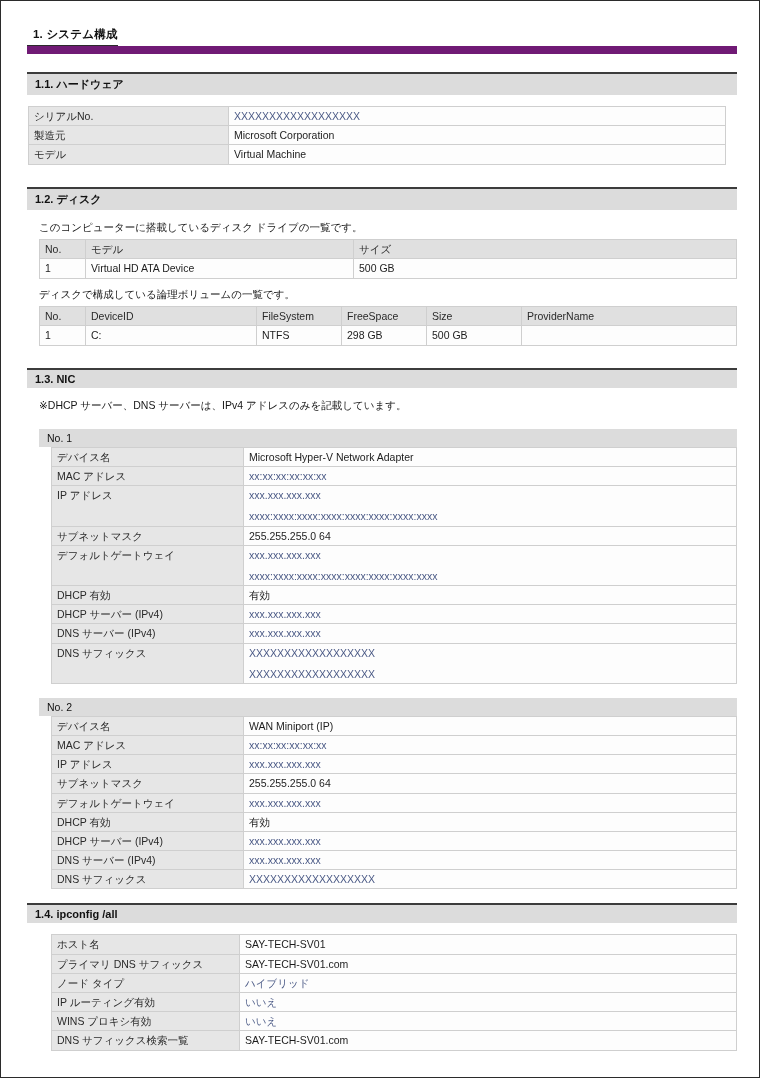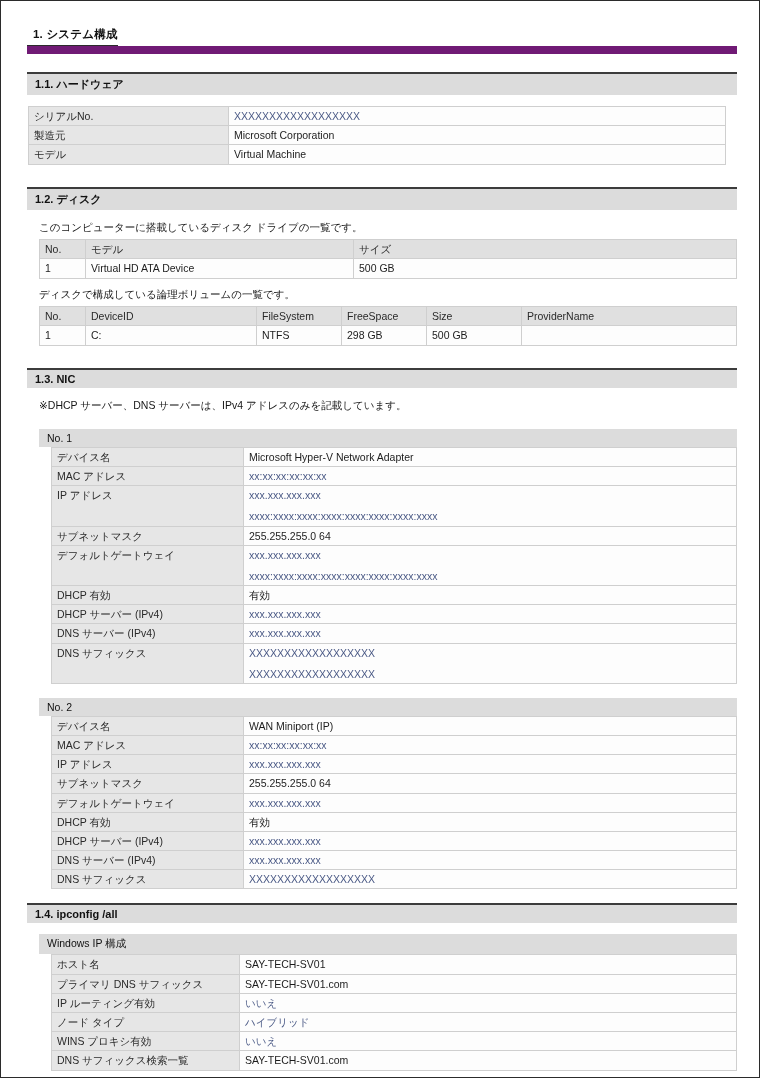--- a/index.html
+++ b/index.html
@@ -344,52 +344,51 @@
                 <div class="vline">XXXXXXXXXXXXXXXXXX</div>
               </td>
             </tr>
           </tbody>
         </table>
       </div>
 
     <div class="gap-m"></div>
 
     <div class="h2">1.4. ipconfig /all</div>
-    <div class="blockbar indent1">Windows IP 構成</div>
     <table class="kv deep">
       <colgroup>
           <col style="width:188px">
           <col>
         </colgroup>
       <tbody>
           <tr>
             <td class="k">ホスト名</td>
             <td class="v">
               <div class="vline">SAY-TECH-SV01</div>
             </td>
           </tr>
           <tr>
             <td class="k">プライマリ DNS サフィックス</td>
             <td class="v">
               <div class="vline">SAY-TECH-SV01.com</div>
             </td>
           </tr>
           <tr>
+            <td class="k">ノード タイプ</td>
+            <td class="v muted">
+              <div class="vline">ハイブリッド</div>
+            </td>
+          </tr>
+          <tr>
             <td class="k">IP ルーティング有効</td>
             <td class="v muted">
               <div class="vline">いいえ</div>
             </td>
           </tr>
           <tr>
-            <td class="k">ノード タイプ</td>
-            <td class="v muted">
-              <div class="vline">ハイブリッド</div>
-            </td>
-          </tr>
-          <tr>
             <td class="k">WINS プロキシ有効</td>
             <td class="v muted">
               <div class="vline">いいえ</div>
             </td>
           </tr>
           <tr>
             <td class="k">DNS サフィックス検索一覧</td>
             <td class="v">
               <div class="vline">SAY-TECH-SV01.com</div>
             </td>

